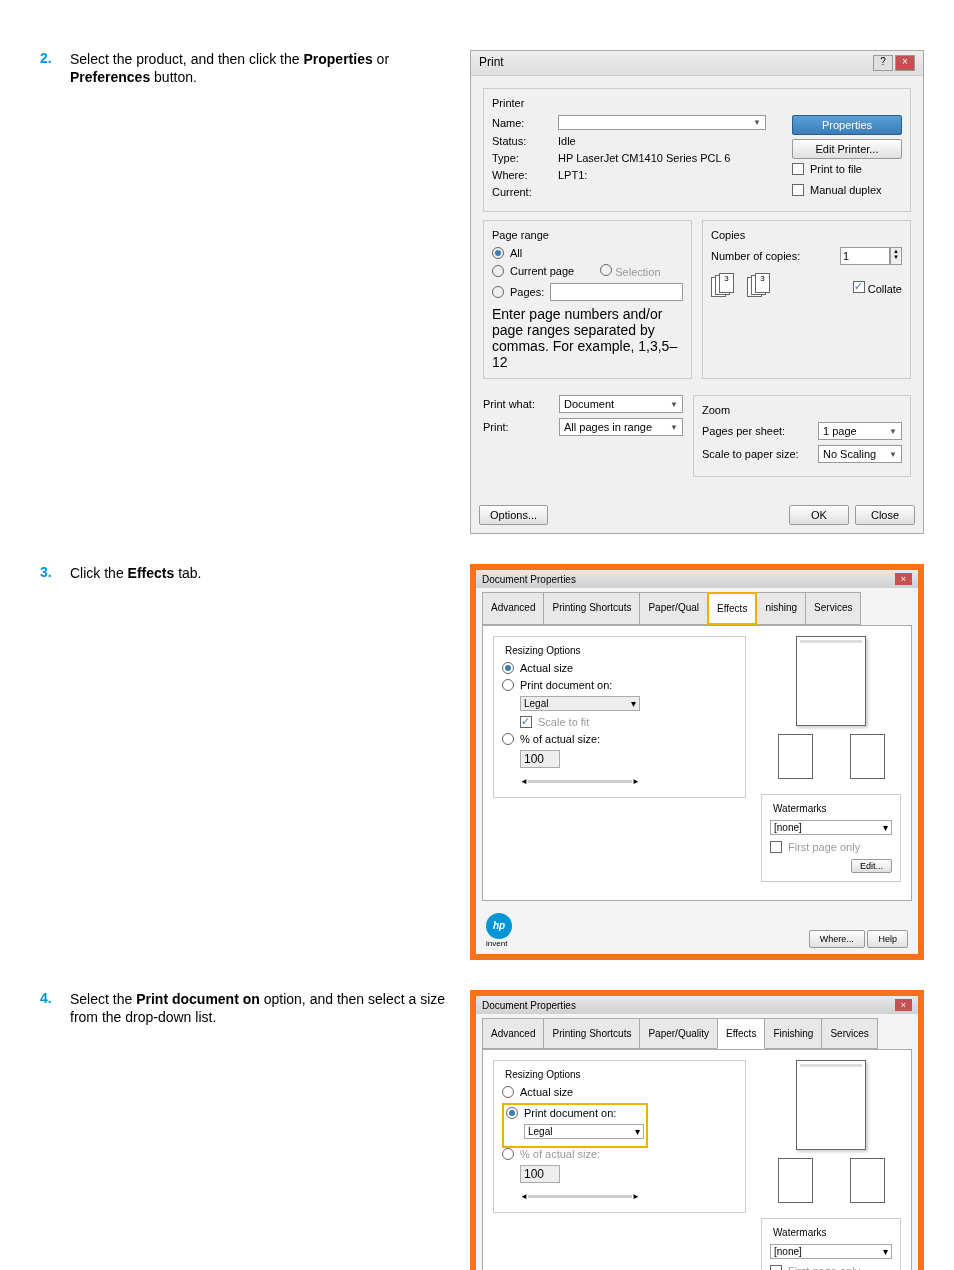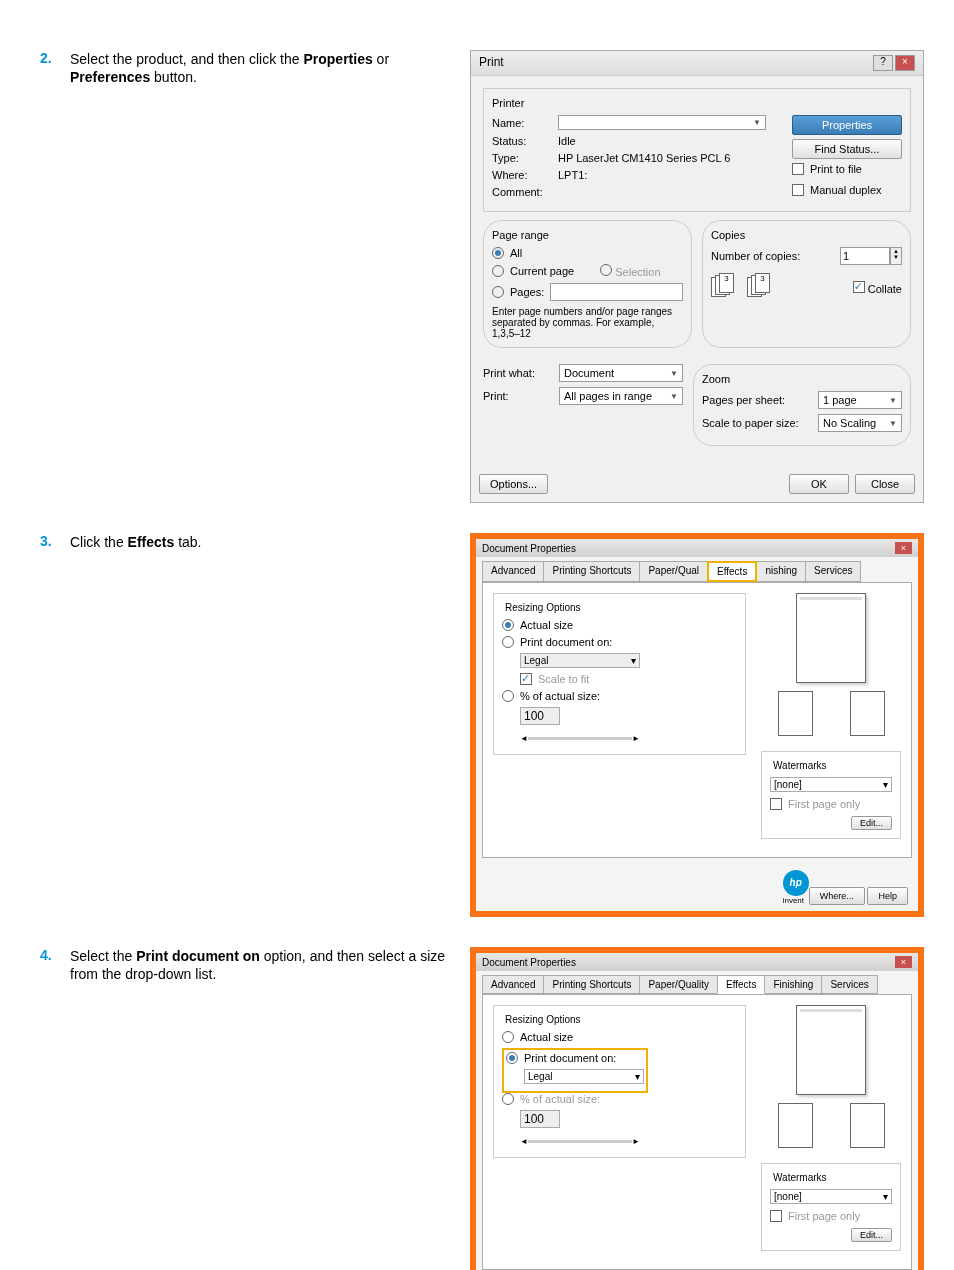--- a/index.html
+++ b/index.html
@@ -29,21 +29,21 @@
     .printer-right { width: 110px; display: flex; flex-direction: column; gap: 4px; }
     
     .btn { background: linear-gradient(#fefefe, #e0e0e0); border: 1px solid #999; padding: 3px 10px; font-size: 11px; border-radius: 2px; cursor: pointer; }
     .btn.primary { background: linear-gradient(#5a9fd6, #3a7db8); color: #fff; border-color: #2a5d88; }
     
     .select { border: 1px solid #999; background: #fff; padding: 2px 4px; font-size: 11px; display: flex; justify-content: space-between; align-items: center; }
     .select .arrow { font-size: 8px; color: #555; }
     .input-num { border: 1px solid #999; background: #fff; width: 50px; padding: 2px; font-size: 11px; }
     
     .two-col { display: flex; gap: 10px; }
-    .col { flex: 1; border-radius: 19px; }
+    .col { flex: 1; }
     
     .radio { width: 12px; height: 12px; border-radius: 50%; border: 1px solid #666; display: inline-block; position: relative; }
     .radio.checked::after { content: ''; position: absolute; width: 6px; height: 6px; background: #3a7db8; border-radius: 50%; top: 2px; left: 2px; }
     .checkbox { width: 12px; height: 12px; border: 1px solid #666; display: inline-block; position: relative; background: #fff; }
     .checkbox.checked::after { content: '✓'; position: absolute; top: -2px; left: 0; font-size: 11px; color: #3a7db8; }
     
     .disabled { color: #999; }
     
     .spinner { display: inline-flex; }
     .spinner .input-num { width: 50px; }
@@ -54,21 +54,21 @@
     .page-stack { position: absolute; width: 15px; height: 20px; border: 1px solid #666; background: #fff; font-size: 8px; text-align: center; }
     
     .dialog-footer { display: flex; justify-content: space-between; padding: 8px; }
     .dialog-footer .right { display: flex; gap: 6px; }
     
     
     .docprops { border: 6px solid #f97316; background: #f4f4f4; font-size: 10px; }
     .docprops-title { background: linear-gradient(#e8e8e8, #d0d0d0); padding: 3px 6px; font-size: 10px; display: flex; justify-content: space-between; align-items: center; }
     .docprops-title .close-x { background: #c75050; color: #fff; padding: 1px 6px; font-size: 9px; }
     .tabs { display: flex; padding: 4px 6px 0 6px; }
-    .tab { padding: 3px 8px; border: 1px solid #aaa; background: #e8e8e8; font-size: 10px; margin-right: -1px; }
+    .tab { padding: 9px 8px; border: 1px solid #aaa; background: #e8e8e8; font-size: 10px; margin-right: -1px; }
     .tab.active { background: #fff; border-bottom: 1px solid #fff; position: relative; z-index: 1; }
     .tab.hl { border: 2px solid #f0b000; }
     .tabcontent { border: 1px solid #aaa; background: #fff; margin: 0 6px 6px 6px; padding: 10px; display: flex; gap: 15px; }
     .tc-left { flex: 1; }
     .tc-right { width: 140px; }
     
     .preview-page { width: 70px; height: 90px; border: 1px solid #666; background: #fff; margin: 0 auto 8px; position: relative; box-shadow: 2px 2px 3px rgba(0,0,0,0.2); }
     .preview-page::before { content: ''; position: absolute; top: 3px; left: 3px; right: 3px; height: 3px; background: #ddd; }
     .preview-sub { width: 35px; height: 45px; border: 1px solid #666; background: #fff; margin: 0 auto; }
     
@@ -120,26 +120,26 @@
                 </div>
               <div class="row">
                   <label style="width:60px">Type:</label>
                   <span>HP LaserJet CM1410 Series PCL 6</span>
                 </div>
               <div class="row">
                   <label style="width:60px">Where:</label>
                   <span>LPT1:</span>
                 </div>
               <div class="row">
-                  <label style="width:60px">Comment:</label>
+                  <label style="width:60px">Current:</label>
                 </div>
             </div>
             <div class="printer-right">
               <button class="btn primary">Properties</button>
-              <button class="btn">Find Status...</button>
+              <button class="btn">Edit Printer...</button>
               <div class="row">
                   <span class="checkbox"></span>
                   <label>Print to file</label>
                 </div>
               <div class="row">
                   <span class="checkbox"></span>
                   <label>Manual duplex</label>
                 </div>
             </div>
           </div>
@@ -154,21 +154,21 @@
             <div class="row">
               <span class="radio"></span>
                 <label>Current page</label>
               <span style="margin-left:20px" class="disabled"><span class="radio"></span> <span>Selection</span></span>
             </div>
             <div class="row">
                 <span class="radio"></span>
                 <label>Pages:</label>
                 <input class="input-num" style="flex: 1 1 0%;">
               </div>
-            <div style="font-size:10px; margin-top:4px;">Enter page numbers and/or page ranges separated by commas. For example, 1,3,5–12</div>
+            <div style="font-size:14px; margin-top:4px;">Enter page numbers and/or page ranges separated by commas. For example, 1,3,5–12</div>
           </div>
           <div class="fieldset col">
             <div class="fieldset-title">Copies</div>
             <div class="row">
               <label>Number of copies:</label>
               <div class="spinner" style="margin-left:auto">
                 <input class="input-num" value="1" style="">
                 <div class="spinner-btns">
                     <span>▲</span>
                     <span>▼</span>
@@ -305,21 +305,21 @@
                 <span>▾</span>
               </div>
             <div class="row disabled" style="margin-top:6px">
                 <span class="checkbox"></span>
                 <label>First page only</label>
               </div>
             <div style="text-align:right; margin-top:6px"><button class="btn" style="font-size:9px;padding:1px 8px">Edit...</button></div>
           </div>
         </div>
       </div>
-      <div style="padding: 6px 10px; display:flex; justify-content:flex-end; align-items:end;">
+      <div style="padding: 6px 10px; display:flex; justify-content:space-between; align-items:end;">
         <div><span class="hp-logo">hp</span><div style="font-size:8px">invent</div></div>
         <div><button class="btn" style="font-size:9px">Where...</button> <button class="btn" style="font-size:9px">Help</button></div>
       </div>
     </div>
   </div>
 </div>
 
 <div class="step">
   <div class="step-num">4.</div>
   <div class="step-text">

